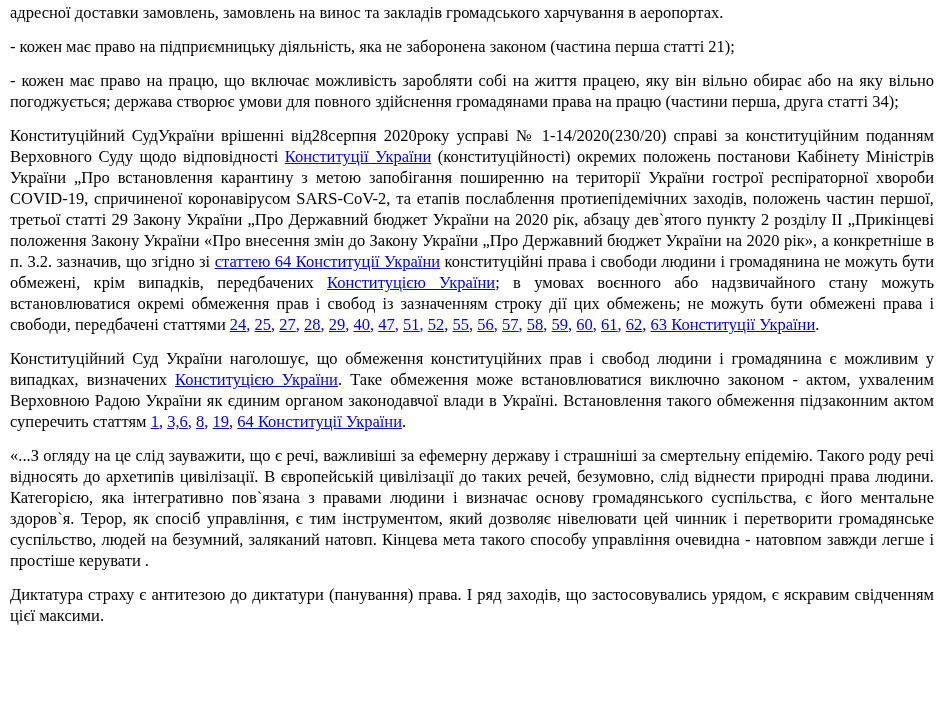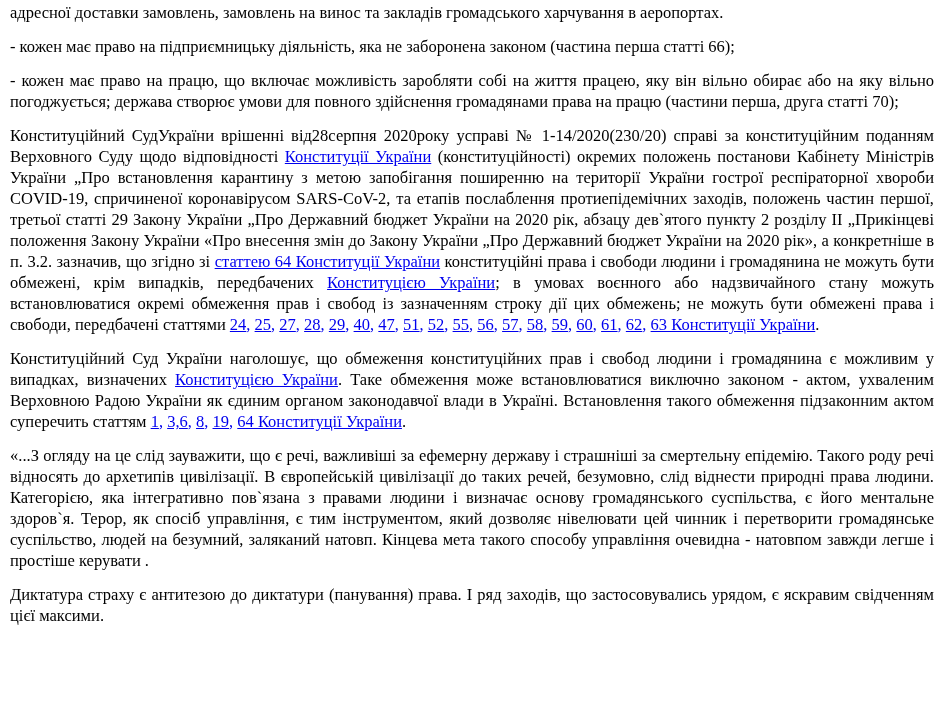--- a/index.html
+++ b/index.html
@@ -34,19 +34,19 @@
   .doc .blue {
     color: #0000ee;
     text-decoration: none;
   }
 </style>
 </head>
 <body>
 
 <div class="doc" id="doc">
     <p class="cut-top"><span>адресної доставки замовлень, замовлень на винос та закладів громадського харчування в аеропортах.</span></p>
-    <p><span>- кожен має право на підприємницьку діяльність, яка не заборонена законом (частина перша статті 66);</span></p>
-    <p><span>- кожен має право на працю, що включає можливість заробляти собі на життя працею, яку він вільно обирає або на яку вільно погоджується; держава створює умови для повного здійснення громадянами права на працю (частини перша, друга статті 70);</span></p>
+    <p><span>- кожен має право на підприємницьку діяльність, яка не заборонена законом (частина перша статті 21);</span></p>
+    <p><span>- кожен має право на працю, що включає можливість заробляти собі на життя працею, яку він вільно обирає або на яку вільно погоджується; держава створює умови для повного здійснення громадянами права на працю (частини перша, друга статті 34);</span></p>
     <p><span>Конституційний СудУкраїни врішенні від28серпня 2020року усправі №  1-14/2020(230/20) справі за конституційним поданням Верховного Суду щодо відповідності </span><a href="#">Конституції України</a><span> (конституційності) окремих положень постанови Кабінету Міністрів України „Про встановлення карантину з метою запобігання поширенню на території України гострої респіраторної хвороби COVID-19, спричиненої коронавірусом SARS-CoV-2, та етапів послаблення протиепідемічних заходів, положень частин першої, третьої статті 29 Закону України „Про Державний бюджет України на 2020 рік, абзацу дев`ятого пункту 2 розділу ІІ „Прикінцеві положення Закону України «Про внесення змін до Закону України „Про Державний бюджет України на 2020 рік», а конкретніше в п. 3.2. зазначив, що згідно зі </span><a href="#">статтею 64 Конституції України</a><span> конституційні права і свободи людини і громадянина не можуть бути обмежені, крім випадків, передбачених </span><a href="#">Конституцією України</a><span>; в умовах воєнного або надзвичайного стану можуть встановлюватися окремі обмеження прав і свобод із зазначенням строку дії цих обмежень; не можуть бути обмежені права і свободи, передбачені статтями </span><a href="#">24</a><span class="blue">, </span><a href="#">25</a><span class="blue">, </span><a href="#">27</a><span class="blue">, </span><a href="#">28</a><span class="blue">, </span><a href="#">29</a><span class="blue">, </span><a href="#">40</a><span class="blue">, </span><a href="#">47</a><span class="blue">, </span><a href="#">51</a><span class="blue">, </span><a href="#">52</a><span class="blue">, </span><a href="#">55</a><span class="blue">, </span><a href="#">56</a><span class="blue">, </span><a href="#">57</a><span class="blue">, </span><a href="#">58</a><span class="blue">, </span><a href="#">59</a><span class="blue">, </span><a href="#">60</a><span class="blue">, </span><a href="#">61</a><span class="blue">, </span><a href="#">62</a><span class="blue">, </span><a href="#">63 Конституції України</a><span>.</span></p>
     <p><span>Конституційний Суд України наголошує, що обмеження конституційних прав і свобод людини і громадянина є можливим у випадках, визначених </span><a href="#">Конституцією України</a><span>. Таке обмеження може встановлюватися виключно законом - актом, ухваленим Верховною Радою України як єдиним органом законодавчої влади в Україні. Встановлення такого обмеження підзаконним актом суперечить статтям </span><a href="#">1</a><span class="blue">, </span><a href="#">3,6</a><span class="blue">, </span><a href="#">8</a><span class="blue">, </span><a href="#">19</a><span class="blue">, </span><a href="#">64 Конституції України</a><span>.</span></p>
     <p><span>«...З огляду на це слід зауважити, що є речі, важливіші за ефемерну державу і страшніші за смертельну епідемію. Такого роду речі відносять до архетипів цивілізації. В європейській цивілізації до таких речей, безумовно, слід віднести природні права людини. Категорією, яка інтегративно пов`язана з правами людини і визначає основу громадянського суспільства, є його ментальне здоров`я. Терор, як спосіб управління, є тим інструментом, який дозволяє нівелювати цей чинник і перетворити громадянське суспільство, людей на безумний, заляканий натовп. Кінцева мета такого способу управління очевидна - натовпом завжди легше і простіше керувати .</span></p>
     <p><span>Диктатура страху є антитезою до диктатури (панування) права. І ряд заходів, що застосовувались урядом, є яскравим свідченням цієї максими.</span></p>
   </div>
 
 </body></html>

